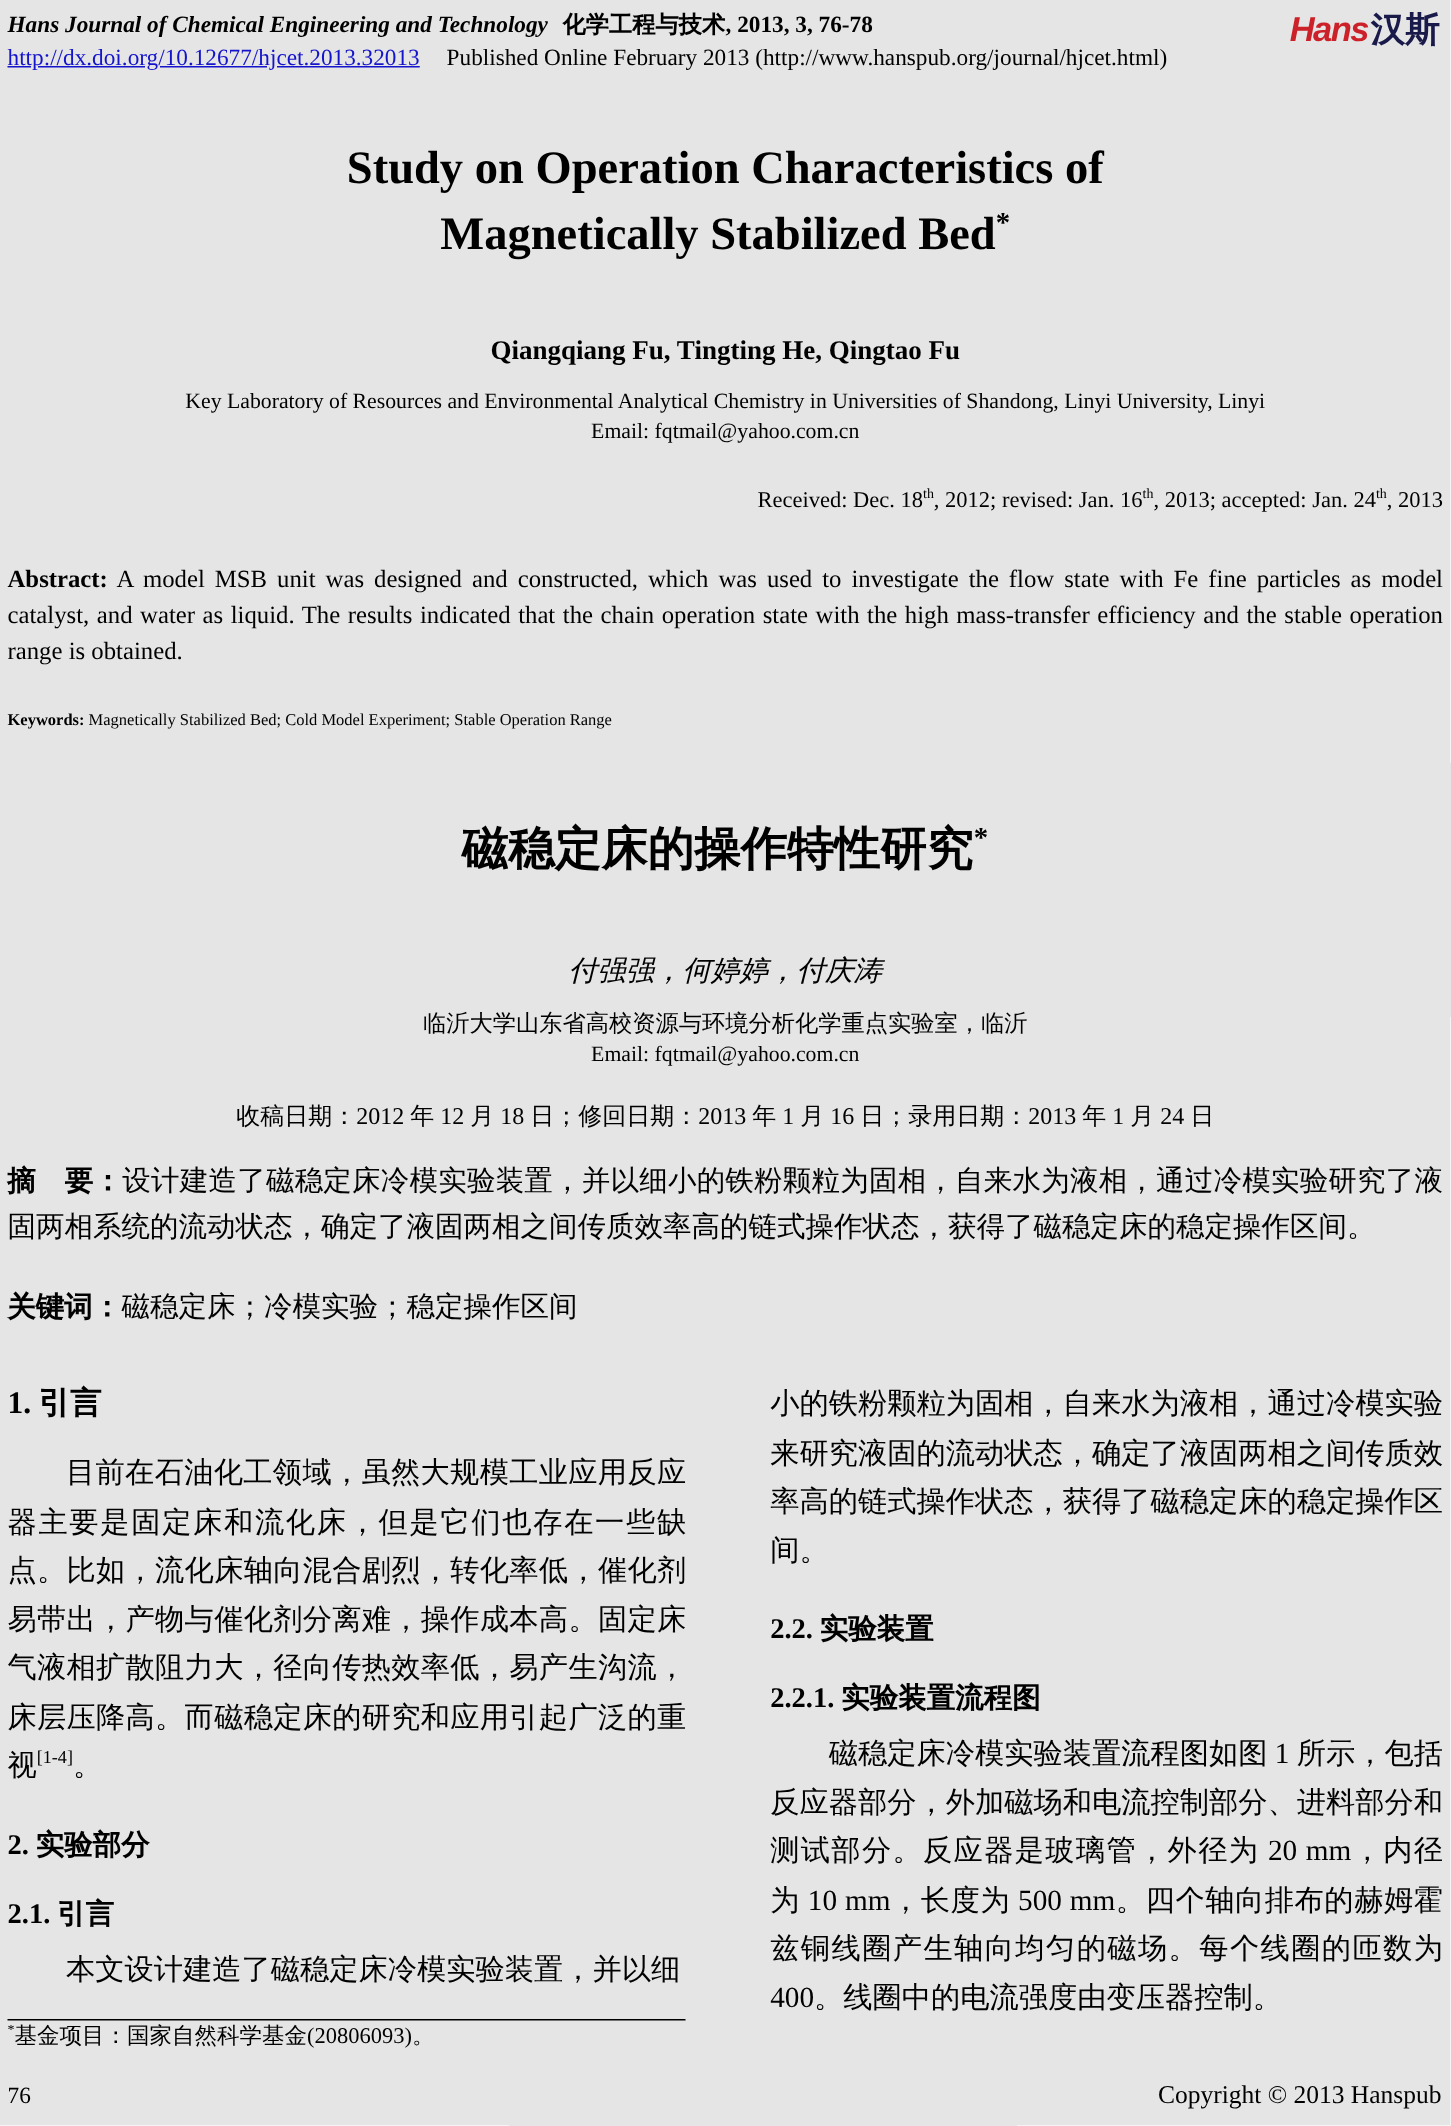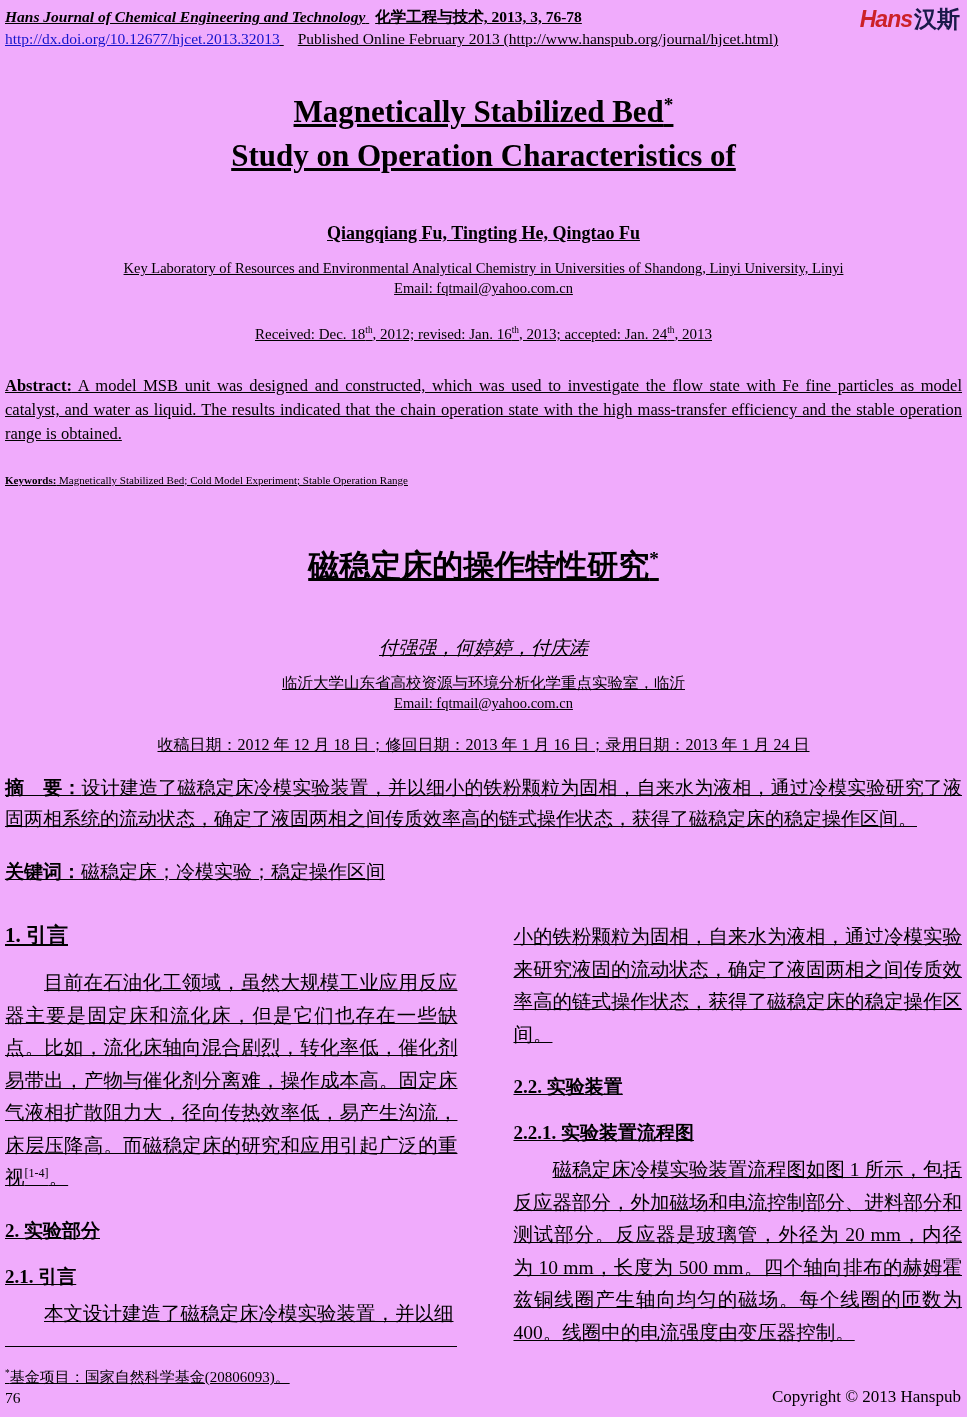--- a/index.html
+++ b/index.html
@@ -1,25 +1,24 @@
 <!DOCTYPE html>
 <html><head>
 <meta charset="utf-8">
 <style>
   html,body { margin:0; padding:0; background:#ffffff; }
   .page {
     position:relative;
     width:967px; height:1417px;
-    background:#f0abfc;
+    background:#e5e5e5;
     color:#000;
     font-family:"Liberation Serif","DejaVu Serif",serif;
     box-sizing:border-box;
     padding:6px 5px 0 5px;
     overflow:hidden;
-    text-decoration:underline;
   }
   sup { font-size:62%; vertical-align:super; line-height:0; }
 
   
   .header { position:relative; }
   .header-line1 { font-size:15.5px; line-height:22px; white-space:nowrap; }
   .journal-en { font-weight:bold; font-style:italic; }
   .journal-zh { font-weight:bold; margin-left:6px; }
   .header-line2 { font-size:15.5px; line-height:22px; white-space:nowrap; }
   .doi { color:#1414cc; text-decoration:underline; }
@@ -33,21 +32,21 @@
   .logo-zh { color:#1a1a4a; margin-left:2px; }
 
   
   .en-title {
     margin-top:40px; text-align:center;
     font-size:31px; font-weight:bold; line-height:44px;
   }
   .en-authors { margin-top:44px; text-align:center; font-size:18px; font-weight:bold; line-height:22px; }
   .en-affil { margin-top:14px; text-align:center; font-size:14.5px; line-height:20px; }
   .en-email { text-align:center; font-size:14.5px; line-height:20px; }
-  .en-received { margin-top:26px; text-align:center; font-size:15px; line-height:20px; }
+  .en-received { margin-top:26px; text-align:right; font-size:15px; line-height:20px; }
   .en-abstract { margin-top:30px; font-size:16.5px; line-height:24px; text-align:justify; }
   .en-keywords { margin-top:22px; font-size:11px; line-height:24px; }
   .b { font-weight:bold; }
 
   
   .zh-title { margin-top:52px; text-align:center; font-size:31px; font-weight:bold; line-height:44px; }
   .zh-authors { margin-top:48px; text-align:center; font-size:19px; font-style:italic; line-height:24px; }
   .zh-affil { margin-top:12px; text-align:center; font-size:15.5px; line-height:21px; }
   .zh-email { text-align:center; font-size:14.5px; line-height:21px; }
   .zh-dates { margin-top:20px; text-align:center; font-size:16px; line-height:22px; }
@@ -58,21 +57,21 @@
   .columns { margin-top:34px; display:flex; gap:56px; }
   .col { width:460px; }
   .col.right { width:456px; }
   .h-lvl1 { font-size:21px; font-weight:bold; line-height:28px; margin:0 0 18px 0; }
   .h-lvl2 { font-size:19px; font-weight:bold; line-height:27px; margin:22px 0 20px 0; }
   .h-lvl3 { font-size:19px; font-weight:bold; line-height:26px; margin:0 0 8px 0; }
   .body-p { font-size:19.5px; line-height:32.5px; text-align:justify; margin:0; }
   .indent { text-indent:2em; }
   .footnote {
     margin-top:16px; border-top:1.5px solid #000;
-    padding-top:20px; font-size:15px; line-height:20px; width:100%;
+    padding-top:1px; font-size:15px; line-height:20px; width:100%;
   }
 
   
   .footer-left { position:absolute; left:5px; bottom:10px; font-size:15.5px; }
   .footer-right { position:absolute; right:6px; bottom:10px; font-size:17px; }
 </style>
 </head>
 <body>
 
 <div class="page">
@@ -85,22 +84,22 @@
     <div class="header-line2">
       <a class="doi" href="#">http://dx.doi.org/10.12677/hjcet.2013.32013</a>
       <span class="published">Published Online February 2013 (http://www.hanspub.org/journal/hjcet.html)</span>
     </div>
     <div class="logo">
       <span class="logo-hans">Hans</span><span class="logo-zh">汉斯</span>
     </div>
   </div>
 
   <div class="en-title">
+    <div>Study on Operation Characteristics of</div>
     <div><span>Magnetically Stabilized Bed</span><sup>*</sup></div>
-    <div>Study on Operation Characteristics of</div>
   </div>
 
   <div class="en-authors">Qiangqiang Fu, Tingting He, Qingtao Fu</div>
 
   <div class="en-affil">Key Laboratory of Resources and Environmental Analytical Chemistry in Universities of Shandong, Linyi University, Linyi</div>
   <div class="en-email">Email: fqtmail@yahoo.com.cn</div>
 
   <div class="en-received"><span>Received: Dec. 18</span><sup>th</sup><span>, 2012; revised: Jan. 16</span><sup>th</sup><span>, 2013; accepted: Jan. 24</span><sup>th</sup><span>, 2013</span></div>
 
   <div class="en-abstract"><span class="b">Abstract:</span><span> A model MSB unit was designed and constructed, which was used to investigate the flow state with Fe fine particles as model catalyst, and water as liquid. The results indicated that the chain operation state with the high mass-transfer efficiency and the stable operation range is obtained.</span></div>

